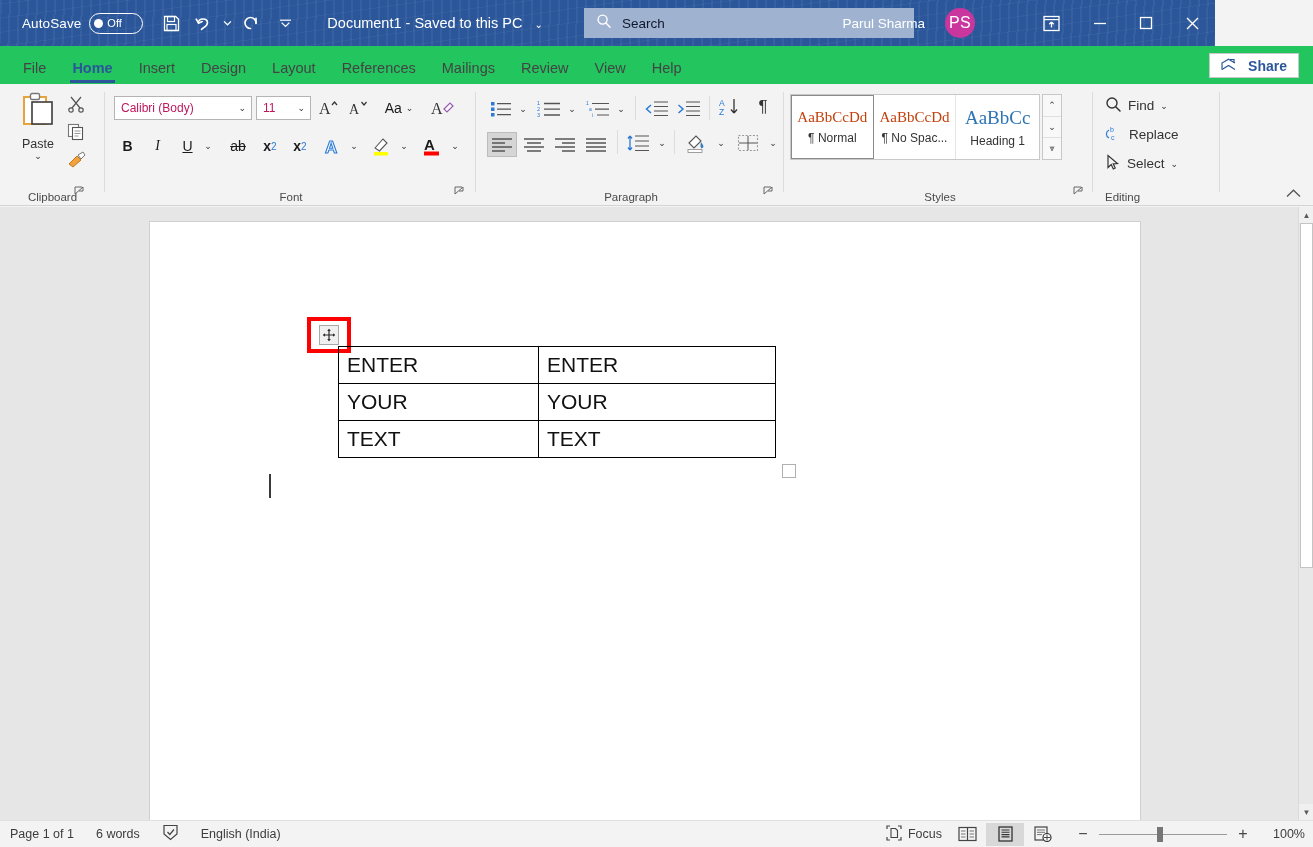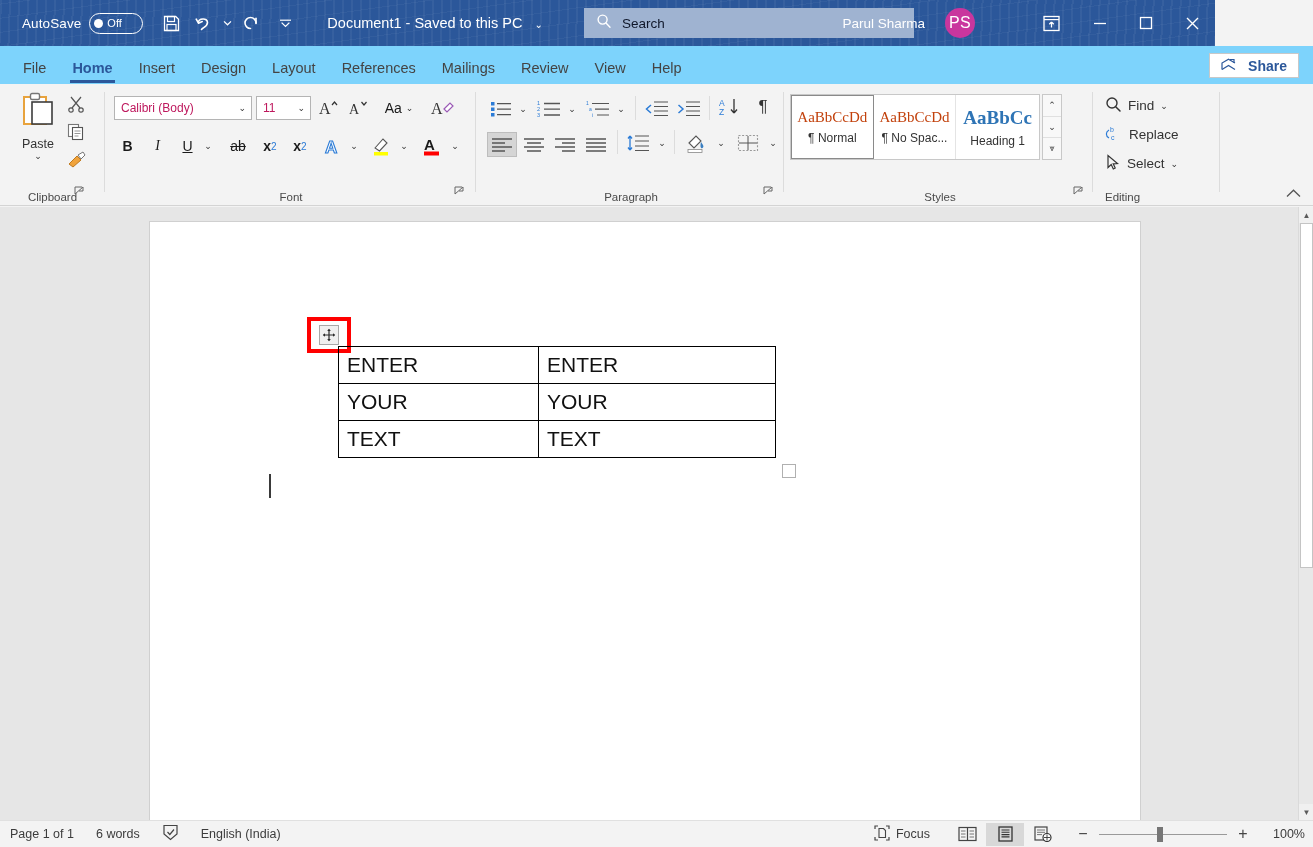--- a/index.html
+++ b/index.html
@@ -62,21 +62,21 @@
     display:flex; align-items:center; justify-content:center;
     font-size: 16px; letter-spacing:.3px;
   }
   .winbtns { position: absolute; right: 0; top: 0; height: 46px; display: flex; z-index: 3; }
   .winbtn { width: 46px; height: 46px; display: flex; align-items: center; justify-content: center; cursor: pointer; }
   .winbtn.ribbon-opts { width: 52px; }
 
   
   .tabstrip {
     position: absolute; left: 0; top: 46px; width: 1313px; height: 38px;
-    background: #7dd3fc; display: flex; align-items: flex-end;
+    background: #22c55e; display: flex; align-items: flex-end;
   }
   .tab {
     font-size: 14.5px; color: #444444; padding: 0 13px 8px 13px;
     cursor: pointer; position: relative; white-space: nowrap;
   }
   .tab:first-child { margin-left: 10px; }
   .tab.active { color: #2b579a; font-weight: bold; }
   .tab.active::after {
     content: ""; position: absolute; left: 11px; right: 11px; bottom: 1px;
     height: 3px; background: #2b579a;
@@ -139,21 +139,21 @@
     position: absolute; left: 4px; top: 10px; width: 250px; height: 66px;
     border: 1px solid #c8c8c8; background: #fff; display: flex;
   }
   .style-item {
     width: 83px; height: 64px; display: flex; flex-direction: column;
     align-items: center; justify-content: center; cursor: pointer;
     border-right: 1px solid #e4e4e4;
   }
   .style-item.sel { border: 1.6px solid #8a8a8a; }
   .style-prev { font-size: 15px; color: #c2410c; font-family: "Liberation Serif", serif; }
-  .style-prev.h1 { font-size: 19px; color: #2e74b5; font-weight: bold; }
+  .style-prev.h1 { font-size: 19px; color: #2e74b5; font-weight: normal; }
   .style-name { font-size: 12px; color: #333; margin-top: 5px; white-space: nowrap; }
   .style-scroll {
     position: absolute; left: 256px; top: 10px; width: 20px; height: 66px;
     border: 1px solid #c8c8c8; background: #f8f8f8;
     display: flex; flex-direction: column;
   }
   .ss-btn { flex: 1; display: flex; align-items: center; justify-content: center; font-size: 9px; color: #333; cursor: pointer; border-bottom: 1px solid #e0e0e0; }
   .ss-btn:last-child { border-bottom: none; }
 
   .grp-editing { left: 1095px; width: 125px; }
@@ -235,21 +235,21 @@
     background-image: radial-gradient(rgba(0,0,0,.03) .6px, transparent .7px);
     background-size: 4px 4px; pointer-events:none;
   }
   .sb-item { position: relative; z-index: 2; cursor: pointer; white-space: nowrap; }
   .sb-left { display: flex; align-items: center; gap: 22px; margin-left: 10px; }
   .sb-right { position: absolute; right: 8px; display: flex; align-items: center; gap: 0; z-index: 2; }
   .view-btn {
     width: 38px; height: 23px; display: flex; align-items: center; justify-content: center; cursor: pointer;
   }
   .view-btn.active { background: #d8d8d8; }
-  .focus-btn { display: flex; align-items: center; gap: 6px; cursor: pointer; margin-right: 18px; }
+  .focus-btn { display: flex; align-items: center; gap: 6px; cursor: pointer; margin-right: 6px; }
   .zoom-wrap { display: flex; align-items: center; gap: 9px; margin-left: 14px; }
   .zoom-sign { font-size: 16px; color: #444; cursor: pointer; width: 14px; text-align:center;}
   .zoom-track { width: 128px; height: 1px; background: #9a9a9a; position: relative; cursor: pointer; }
   .zoom-thumb { position: absolute; left: 58px; top: -7px; width: 6px; height: 15px; background: #767676; }
   .zoom-pct { font-size: 12.5px; margin-left: 8px; width: 38px; text-align: right; cursor: pointer; }
 </style>
 </head>
 <body>
 
 <div id="app">

